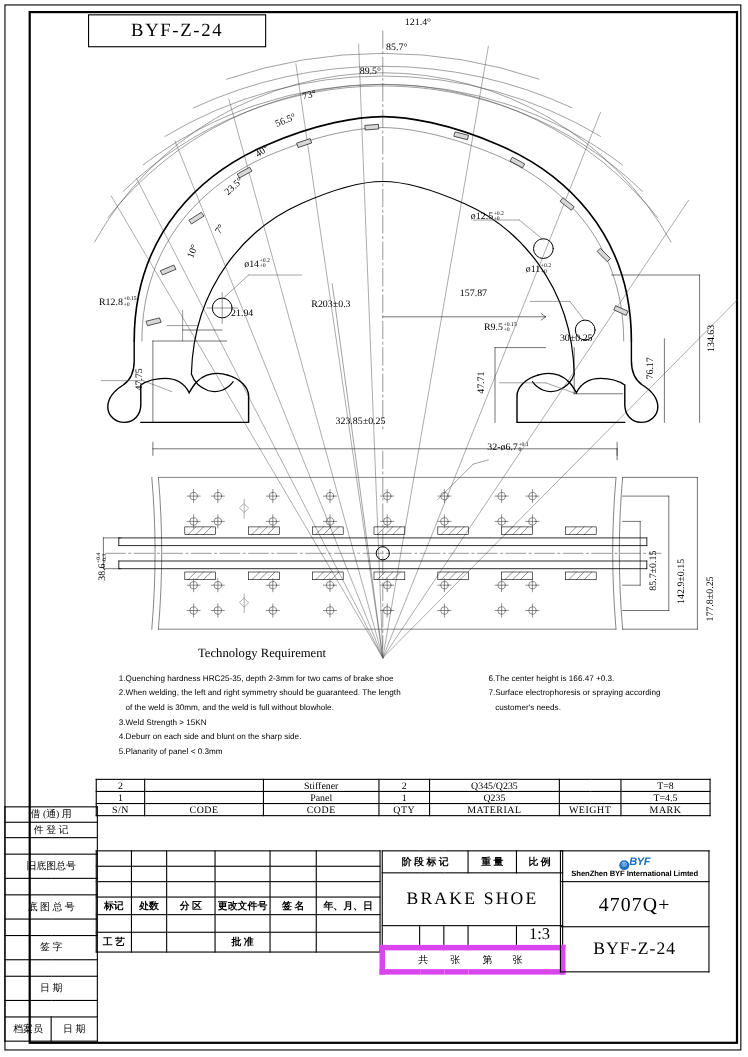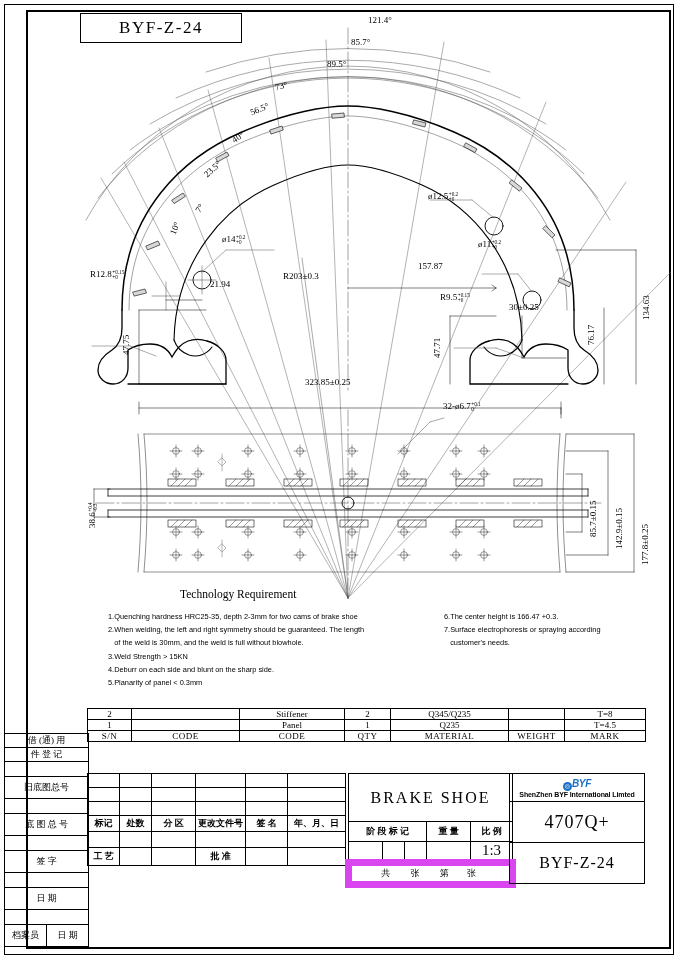--- a/index.html
+++ b/index.html
@@ -675,37 +675,37 @@
 
   <table class="tb" id="titleC" style="left:345px;top:773px;width:164px;">
     <colgroup>
         <col style="width:34px">
         <col style="width:22px">
         <col style="width:22px">
         <col style="width:44px">
         <col style="width:42px">
       </colgroup>
     <tbody>
-        <tr style="height:48px">
-      <td colspan="5" class="big" style="font-size:16px;letter-spacing:2px;">BRAKE SHOE</td>
-    </tr>
-    <tr style="height:20px">
+        <tr style="height:20px">
       <td colspan="3" class="cn">阶 段 标 记</td>
       <td class="cn">重 量</td>
       <td class="cn">比 例</td>
     </tr>
+    <tr style="height:48px">
+      <td colspan="5" class="big" style="font-size:16px;letter-spacing:2px;">BRAKE SHOE</td>
+    </tr>
     <tr style="height:20px">
       <td></td>
       <td></td>
       <td></td>
       <td></td>
       <td style="font-size:15px">1:3</td>
     </tr>
     <tr style="height:22px">
-      <td colspan="5" class="nb" style="border:7px solid #d946ef">
+      <td colspan="5" class="nb" style="border:5px solid #d946ef">
         <span class="cn" style="margin:0 6px">共</span>
         <span class="cn" style="margin:0 12px">张</span>
         <span class="cn" style="margin:0 6px">第</span>
         <span class="cn" style="margin:0 10px">张</span>
       </td>
     </tr>
   </tbody>
     </table>
 
   <table class="tb" id="titleR" style="left:509px;top:773px;width:136px;">

